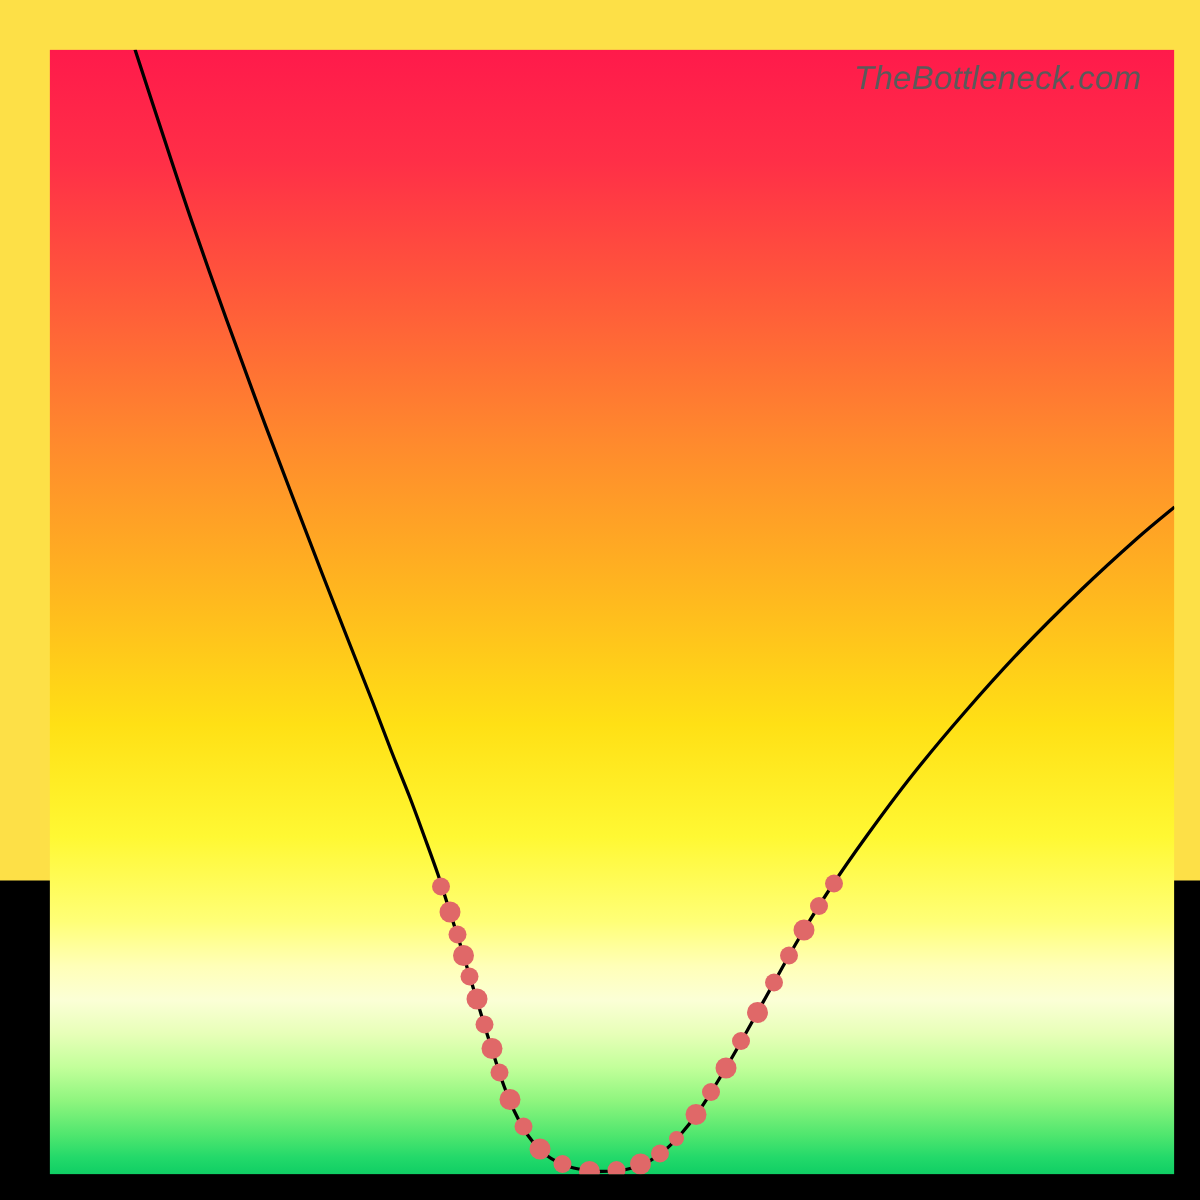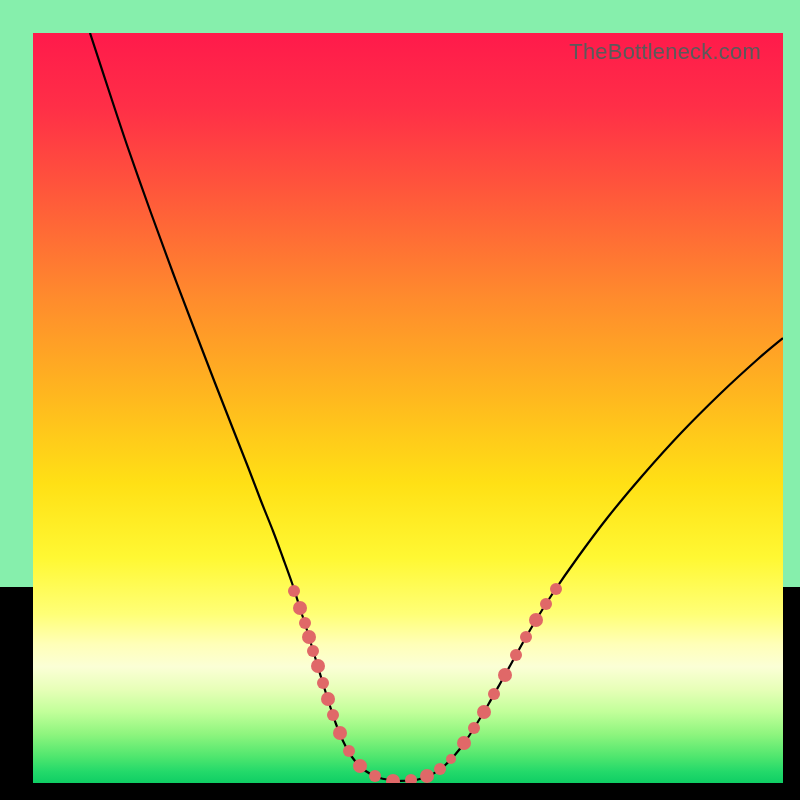--- a/index.html
+++ b/index.html
@@ -10,21 +10,22 @@
     background: #000;
     overflow: hidden;
     font-family: Arial, Helvetica, sans-serif;
   }
   .frame {
     position: absolute;
     left: 0;
     top: 0;
     width: 800px;
     height: 587px;
-    background: #86efac;
+    background: #fde047;
+    font-style: italic;
   }
   .plot-area {
     position: absolute;
     left: 33px;
     top: 33px;
     width: 750px;
     height: 750px;
     overflow: hidden;
   }
   .gradient {

